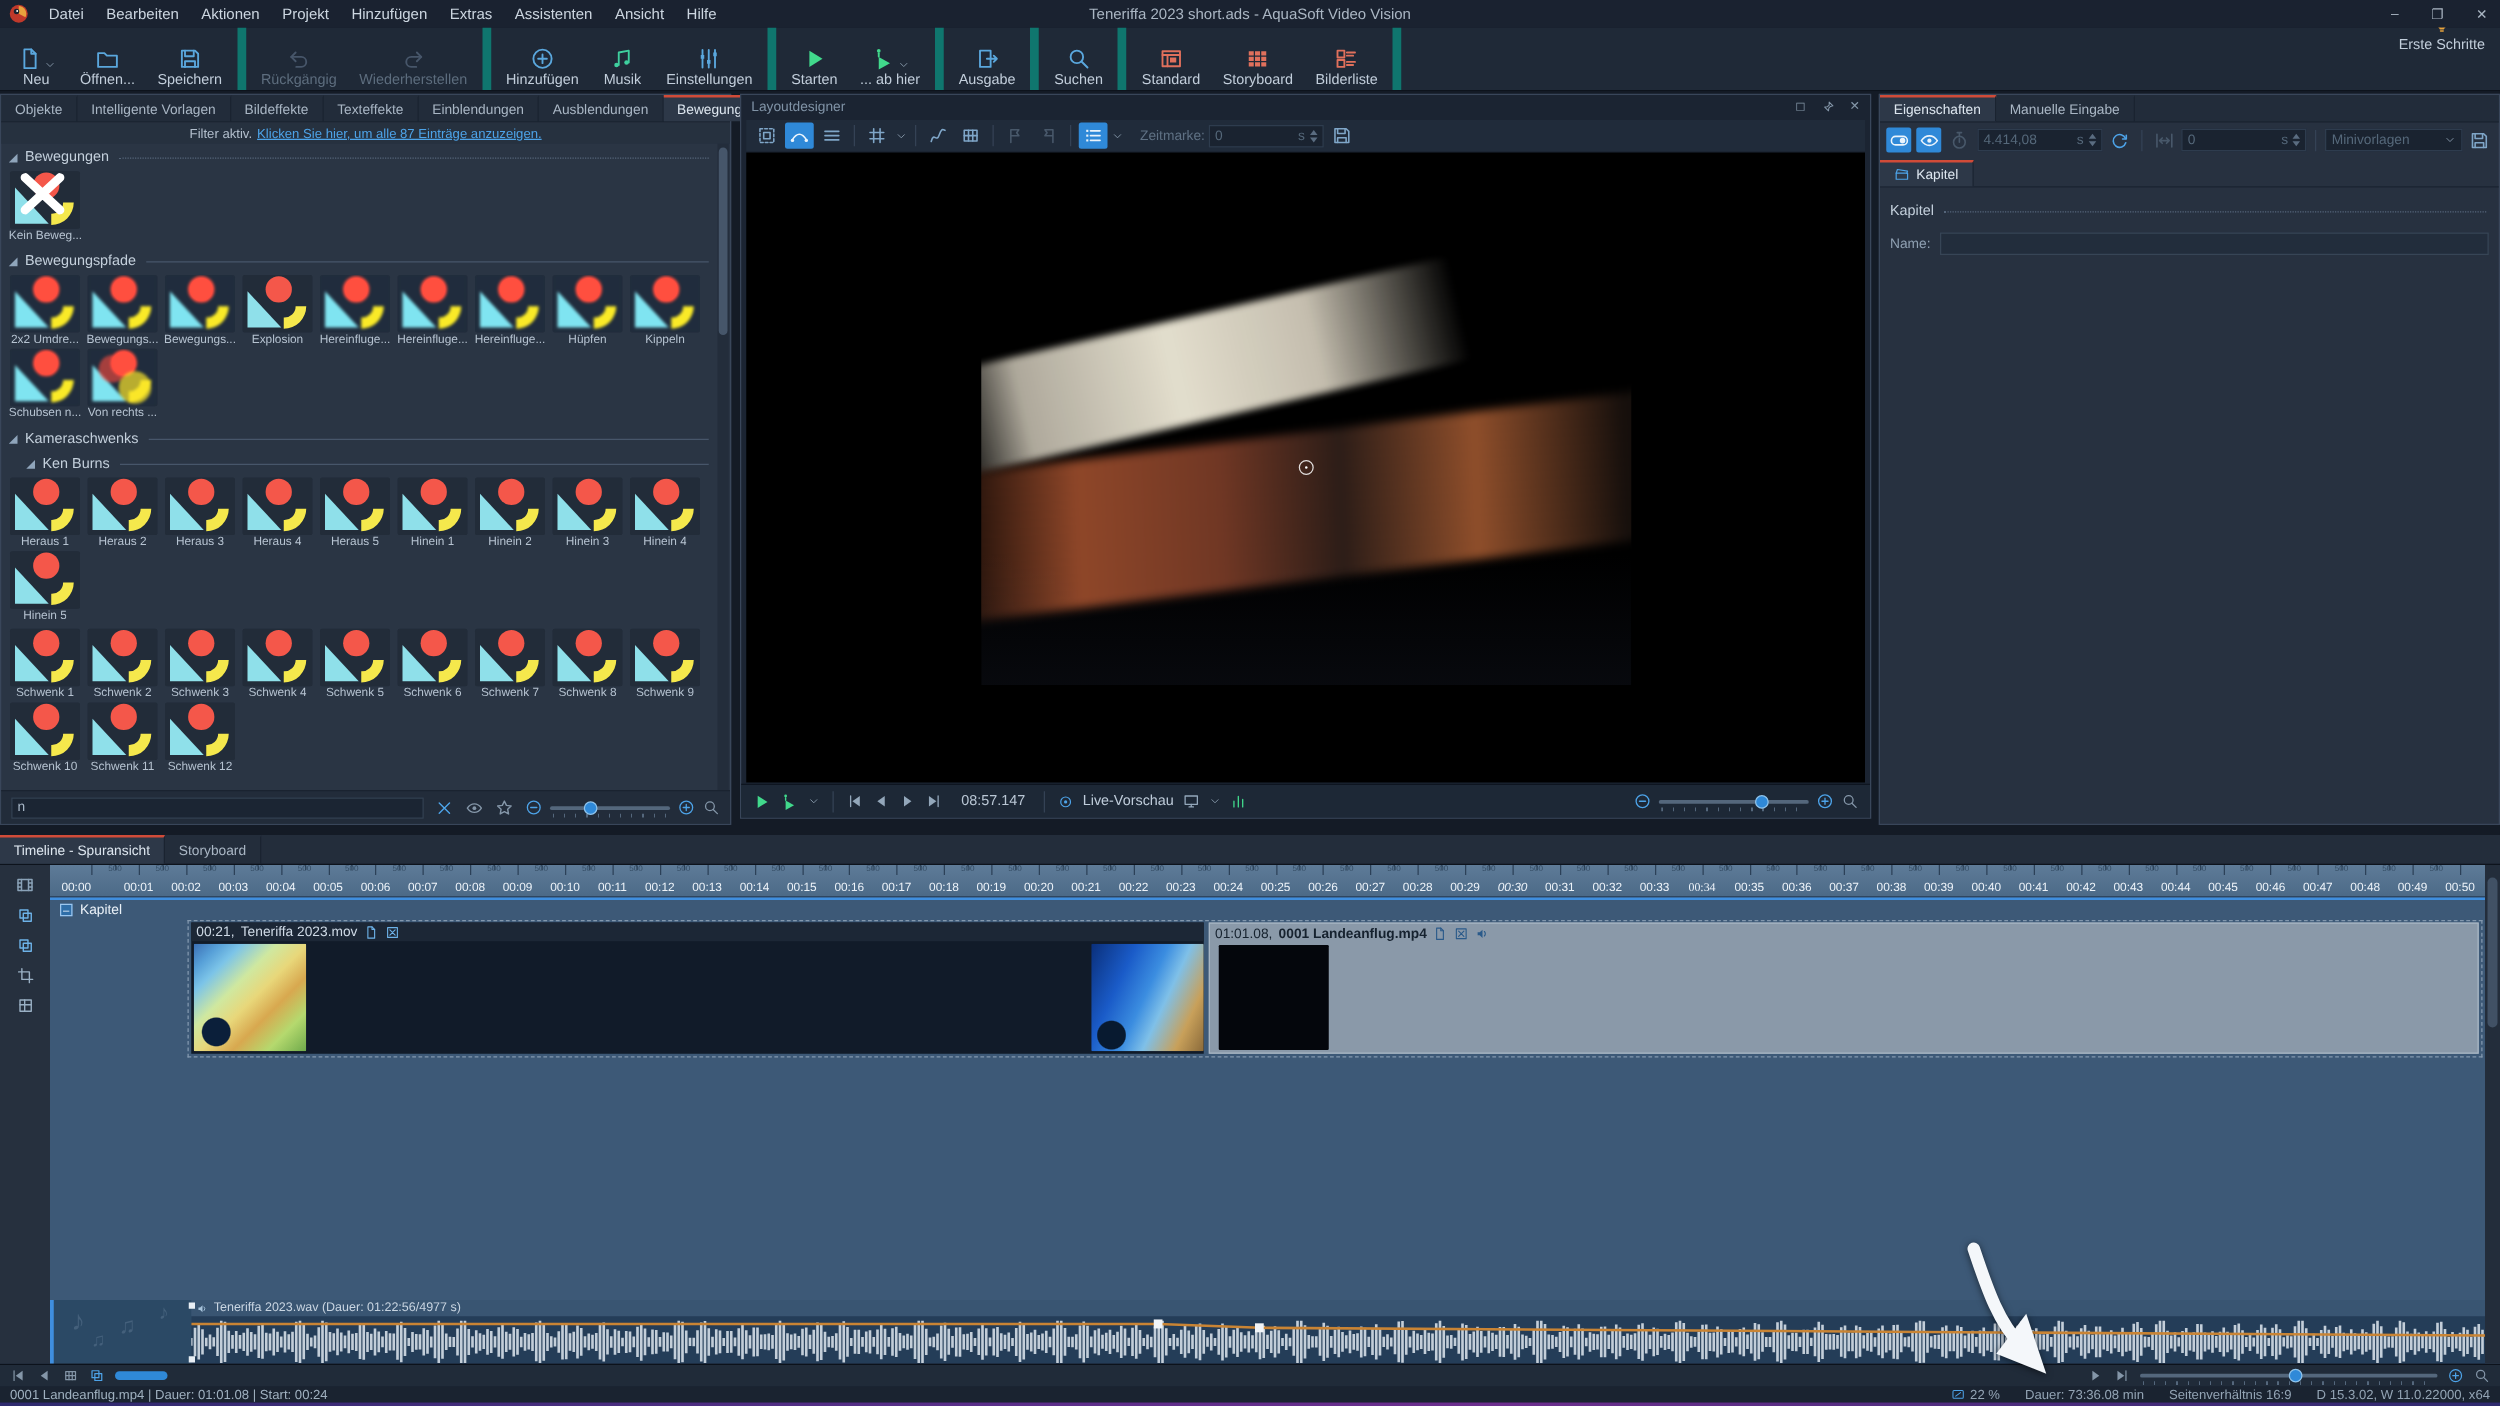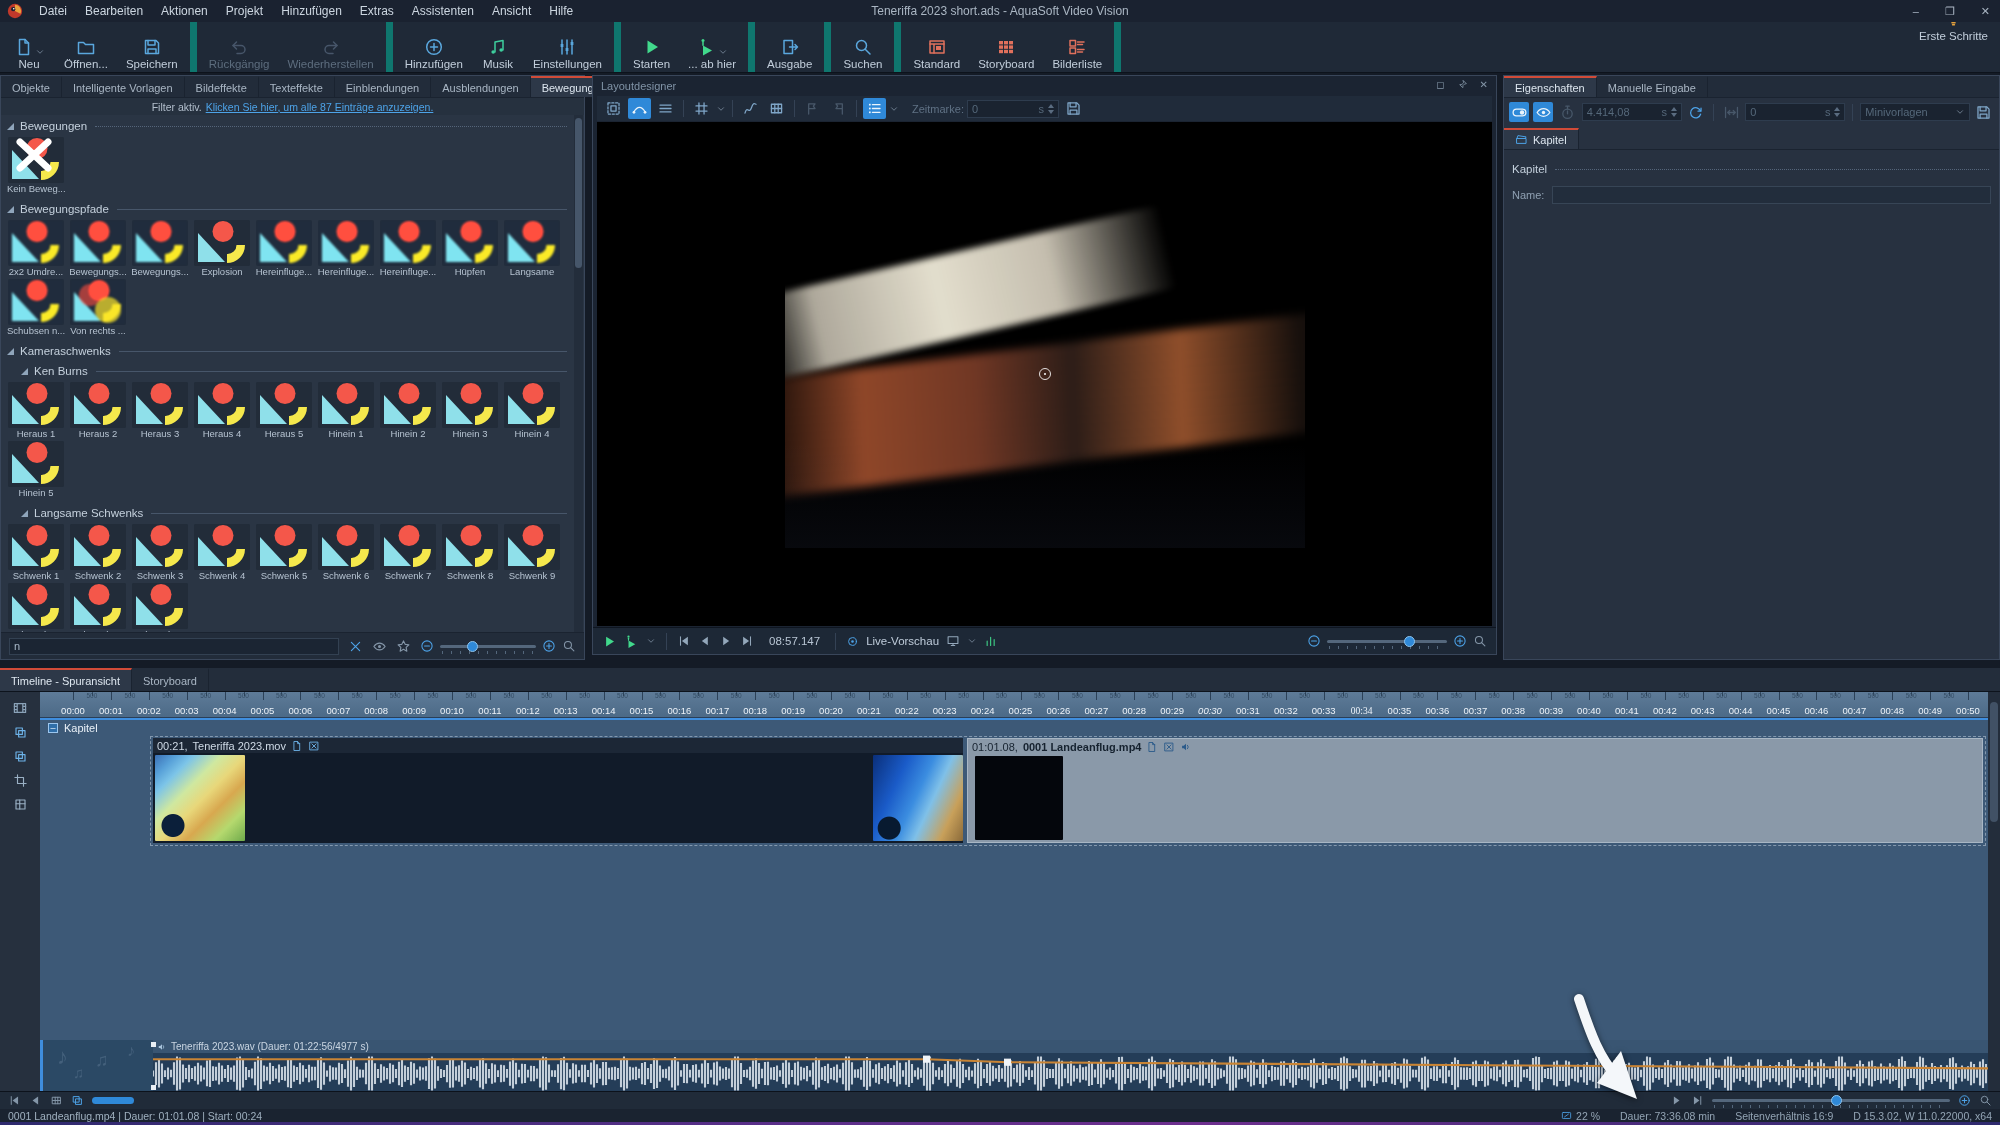--- a/index.html
+++ b/index.html
@@ -544,21 +544,21 @@
         </div>
         <div class="thumb-item">
           <div class="thumb blur">
             <svg viewBox="0 0 56 46">
               <rect width="56" height="46" fill="#222c39"></rect>
               <path d="M4 13 L4 42 L31 42 Z" fill="#8fe0ea"></path>
               <circle cx="29" cy="11.5" r="10.5" fill="#f4574a"></circle>
               <path d="M33 43 A 18 18 0 0 0 51 25 L42.5 25 A 9 9 0 0 1 33 34 Z" fill="#f5e84c"></path>
             </svg>
           </div>
-          <div class="thumb-label">Langsame</div>
+          <div class="thumb-label">Kippeln</div>
         </div>
         <div class="thumb-item">
           <div class="thumb blur">
             <svg viewBox="0 0 56 46">
               <rect width="56" height="46" fill="#222c39"></rect>
               <path d="M4 13 L4 42 L31 42 Z" fill="#8fe0ea"></path>
               <circle cx="29" cy="11.5" r="10.5" fill="#f4574a"></circle>
               <path d="M33 43 A 18 18 0 0 0 51 25 L42.5 25 A 9 9 0 0 1 33 34 Z" fill="#f5e84c"></path>
             </svg>
           </div>
@@ -692,25 +692,20 @@
           <div class="thumb">
             <svg viewBox="0 0 56 46">
               <rect width="56" height="46" fill="#222c39"></rect>
               <path d="M4 13 L4 42 L31 42 Z" fill="#8fe0ea"></path>
               <circle cx="29" cy="11.5" r="10.5" fill="#f4574a"></circle>
               <path d="M33 43 A 18 18 0 0 0 51 25 L42.5 25 A 9 9 0 0 1 33 34 Z" fill="#f5e84c"></path>
             </svg>
           </div>
           <div class="thumb-label">Hinein 5</div>
         </div>
-      </div>
-      <div class="sec-header lvl2">
-        <span class="tri"></span>
-        <span>Langsame Schwenks</span>
-        <span class="sec-line"></span>
       </div>
       <div class="thumb-grid">
         <div class="thumb-item">
           <div class="thumb">
             <svg viewBox="0 0 56 46">
               <rect width="56" height="46" fill="#222c39"></rect>
               <path d="M4 13 L4 42 L31 42 Z" fill="#8fe0ea"></path>
               <circle cx="29" cy="11.5" r="10.5" fill="#f4574a"></circle>
               <path d="M33 43 A 18 18 0 0 0 51 25 L42.5 25 A 9 9 0 0 1 33 34 Z" fill="#f5e84c"></path>
             </svg>
@@ -1209,21 +1204,21 @@
       </span>
     <span class="icon" style="color:#9ab0c4">
         <svg viewBox="0 0 20 20" width="15" height="15" fill="none" stroke="currentColor" stroke-width="1.5" stroke-linecap="round" stroke-linejoin="round">
           <rect x="4" y="4" width="12" height="12"></rect>
           <path d="M4 9h12M9 4v12"></path>
         </svg>
       </span>
   </div>
   <div id="tl-ruler">
       <div class="rt-major" style="left: 33px;"></div>
-      <div class="rt-label" style="left: 33px;">00:00</div>
+      <div class="rt-label" style="left: 21px;">00:00</div>
       <div class="rt-minor" style="left: 51.95px;"></div>
       <div class="rt-mlabel" style="left: 51.95px;">500</div>
       <div class="rt-major" style="left: 70.9px;"></div>
       <div class="rt-label" style="left: 70.9px;">00:01</div>
       <div class="rt-minor" style="left: 89.85px;"></div>
       <div class="rt-mlabel" style="left: 89.85px;">500</div>
       <div class="rt-major" style="left: 108.8px;"></div>
       <div class="rt-label" style="left: 108.8px;">00:02</div>
       <div class="rt-minor" style="left: 127.75px;"></div>
       <div class="rt-mlabel" style="left: 127.75px;">500</div>

